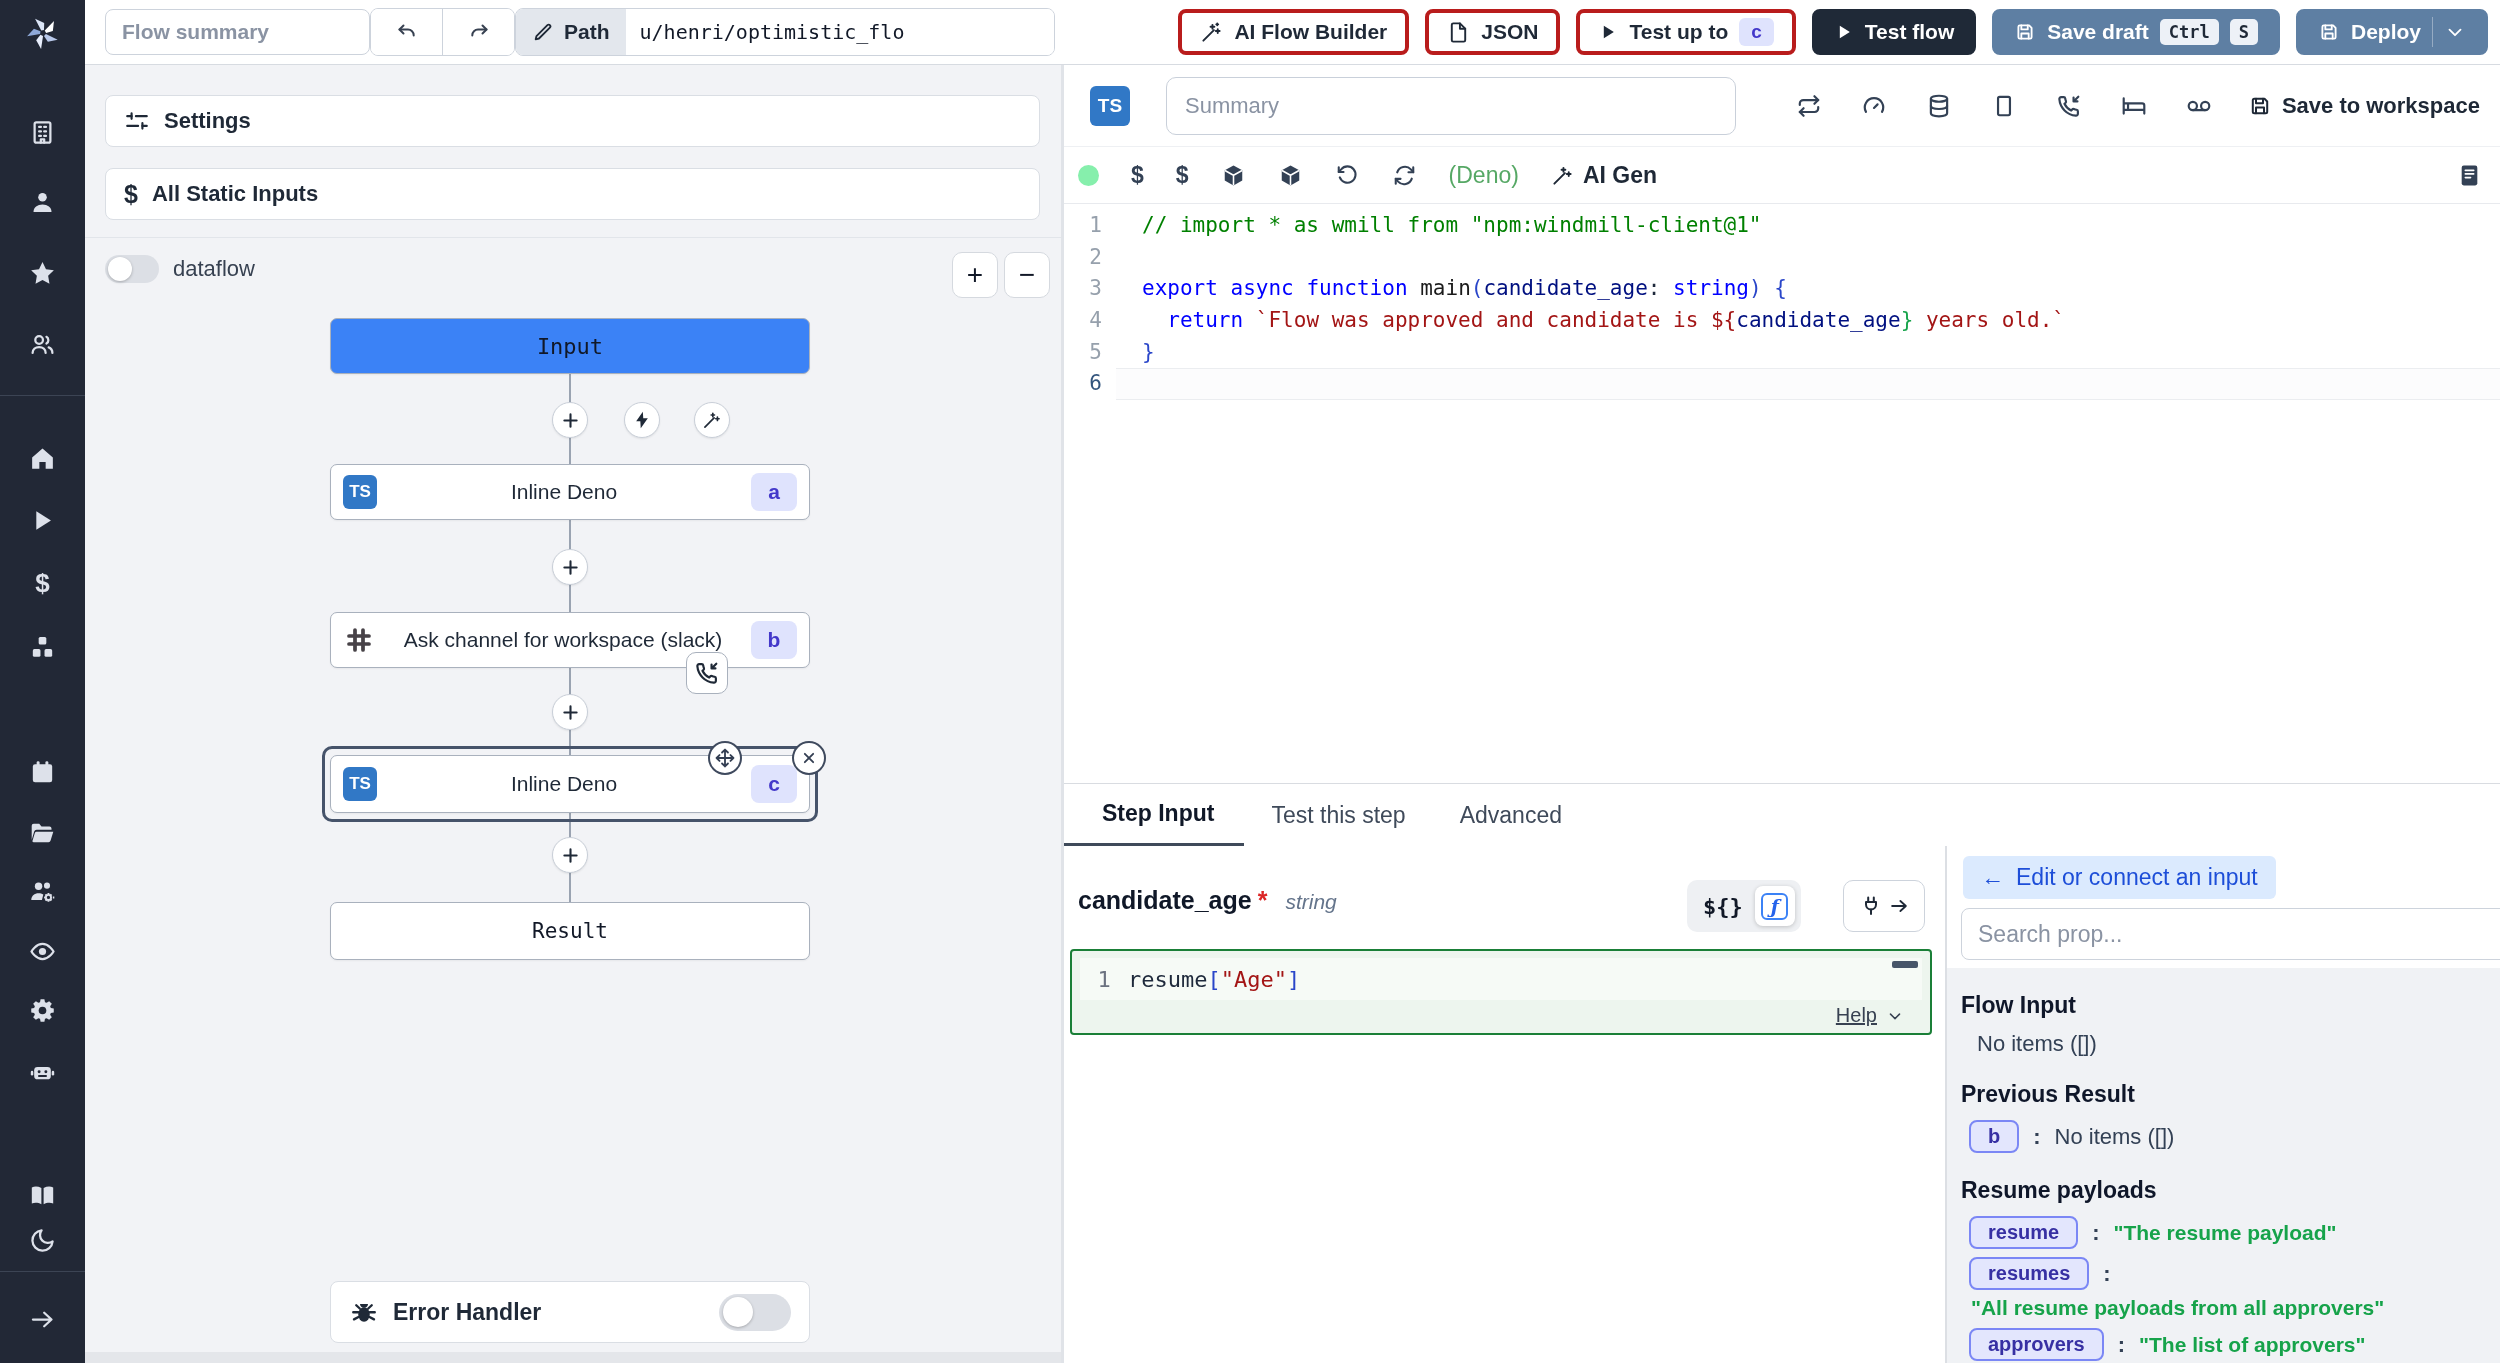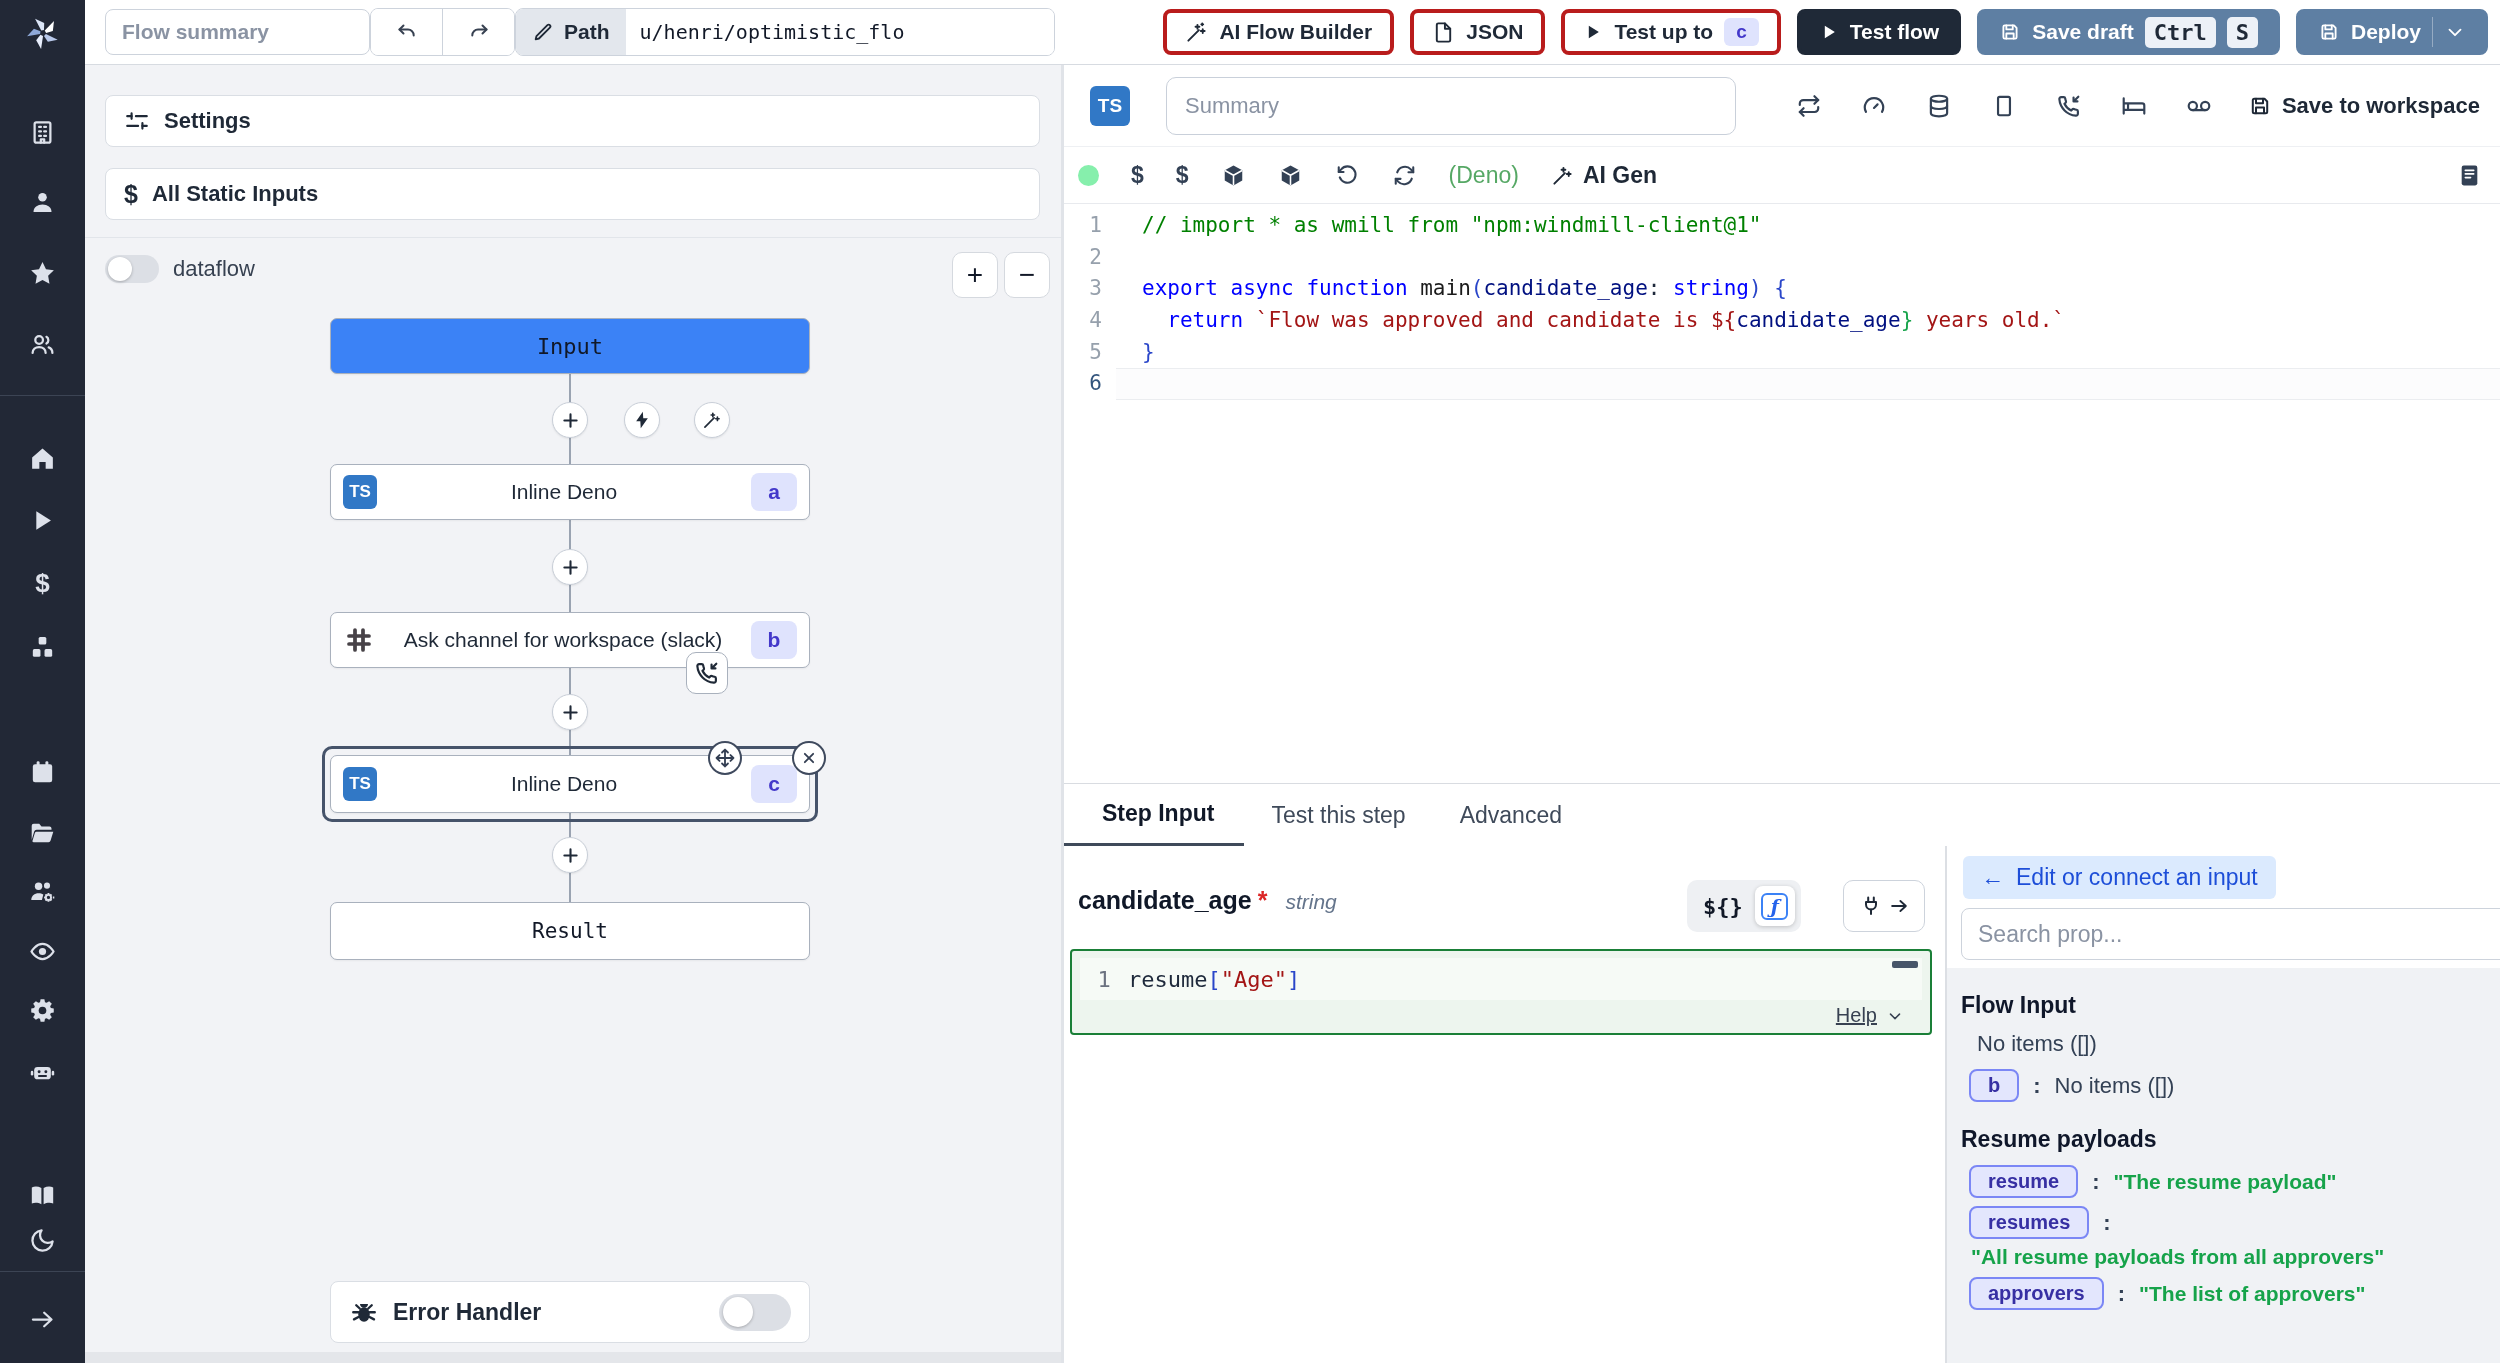--- a/index.html
+++ b/index.html
@@ -22,21 +22,21 @@
   .undo-group{display:flex;height:46px;border:1px solid #cdd3dc;border-radius:8px;overflow:hidden;background:#fff}
   .undo-btn{width:71px;display:flex;align-items:center;justify-content:center;color:#374151;background:#fff}
   .undo-btn + .undo-btn{border-left:1px solid #cdd3dc}
   .path-group{display:flex;height:46px;border:1px solid #cdd3dc;border-radius:8px;overflow:hidden}
   .path-chip{display:flex;align-items:center;gap:10px;background:#e3e7ed;padding:0 16px;font-weight:700;font-size:21px;color:#1f2937}
   .path-value{width:400px;border:none;outline:none;font-family:"DejaVu Sans Mono",monospace;font-size:20px;color:#111827;padding:0 14px;background:#fff}
   .tb-right{margin-left:auto;display:flex;gap:16px;align-items:center}
   .btn{height:46px;display:inline-flex;align-items:center;gap:11px;padding:0 18px;border:4px solid #b91c1c;border-radius:8px;background:#fff;font-size:21px;font-weight:600;color:#1f2937;box-sizing:border-box;white-space:nowrap}
   .btn-dark{background:#1f2937;border-color:#1f2937;color:#fff}
   .btn-steel{background:#5e7fa3;border-color:#5e7fa3;color:#fff}
-  .kbd{background:#edf1f7;color:#1f2937;border-radius:5px;padding:3px 9px;font-size:22px;font-family:"DejaVu Sans Mono",monospace;font-weight:700}
+  .kbd{background:#edf1f7;color:#1f2937;border-radius:5px;padding:3px 9px;font-size:17px;font-family:"DejaVu Sans Mono",monospace;font-weight:700}
   .badge-step{background:#dfe3fd;color:#4338ca;font-weight:700;border-radius:6px;padding:3px 12px;font-size:19px}
   .deploy-sep{width:1px;height:30px;background:rgba(255,255,255,.35)}
 
   
   .flow-panel{position:absolute;left:85px;top:65px;width:976px;height:1298px;background:#f2f3f6;overflow:hidden;z-index:1}
   .main-split{position:absolute;left:1061px;top:65px;width:3px;height:1298px;background:#e0e3e8;z-index:2}
   .card{position:absolute;background:#fff;border:1px solid #dadee4;border-radius:8px;display:flex;align-items:center;gap:14px;padding:0 18px;box-sizing:border-box;font-size:22px;font-weight:600;color:#1f2937}
   .panel-div{position:absolute;left:0;top:172px;width:100%;height:1px;background:#e2e5ea}
   .toggle{border-radius:999px;background:#dcdfe5;position:absolute}
   .knob{position:absolute;background:#fff;border-radius:50%;box-shadow:0 1px 3px rgba(0,0,0,.25)}
@@ -617,20 +617,21 @@
         <div class="bdiv"></div>
         <div class="connect">
           <div class="back-pill">
             <span>←</span>
             <span>Edit or connect an input</span>
           </div>
           <input class="search-prop" placeholder="Search prop..." style="">
           <div class="props">
             <div class="ptitle">Flow Input</div>
             <div class="pempty">No items ([])</div>
+            <div class="ptitle">Previous Result</div>
             <div class="prow">
               <span class="pbadge">b</span>
               <span class="pcolon">:</span>
               <span class="pempty" style="margin:0">No items ([])</span>
             </div>
             <div class="ptitle">Resume payloads</div>
             <div class="prow">
               <span class="pbadge">resume</span>
               <span class="pcolon">:</span>
               <span class="pgreen">"The resume payload"</span>

